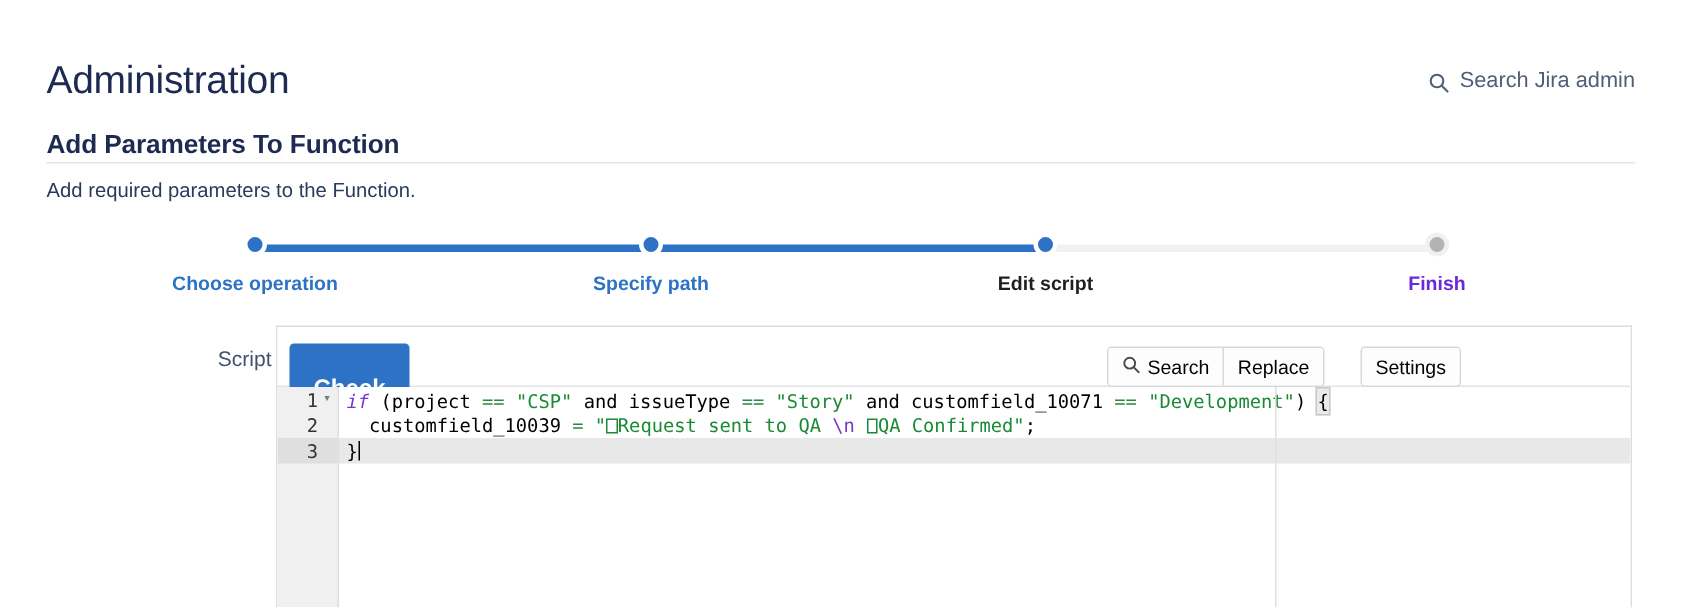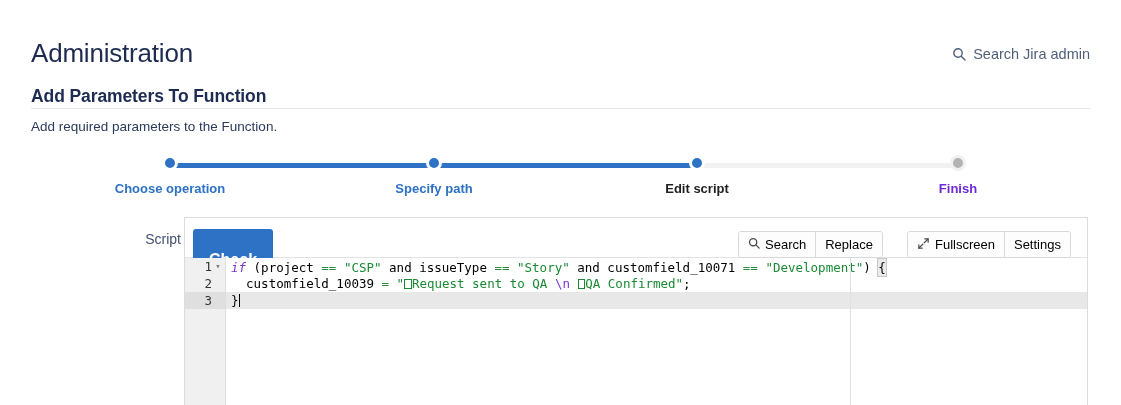--- a/index.html
+++ b/index.html
@@ -13,21 +13,21 @@
   }
 
   
   #page-title{
     position:absolute;left:31px;top:38px;
     font-size:26px;font-weight:400;letter-spacing:-0.2px;
     color:#1d2b52;
   }
   #admin-search{
     position:absolute;right:31px;top:46px;
-    display:flex;align-items:center;gap:7px;
+    display:flex;align-items:flex-end;gap:7px;
     font-size:14.5px;color:#505f79;cursor:pointer;
   }
   #admin-search svg{display:block;}
 
   #section-title{
     position:absolute;left:31px;top:86px;
     font-size:17.5px;font-weight:700;color:#1d2b52;letter-spacing:-0.1px;
   }
   #section-divider{
     position:absolute;left:31px;top:108px;width:1059px;height:1px;
@@ -215,31 +215,20 @@
         </span>
         <span>Search</span>
       </button>
       <button class="tool-btn">
         <span>Replace</span>
       </button>
     </div>
 
     <div class="tool-group" id="group-view">
       <button class="tool-btn">
-        <span>
-          <svg width="13" height="13" viewBox="0 0 14 14" fill="none" stroke="#4a4a4a" stroke-width="1.3">
-            <line x1="2" y1="12" x2="6.2" y2="7.8" stroke-linecap="round"></line>
-            <polyline points="2,8.4 2,12 5.6,12" stroke-linejoin="round" stroke-linecap="round"></polyline>
-            <line x1="12" y1="2" x2="7.8" y2="6.2" stroke-linecap="round"></line>
-            <polyline points="8.4,2 12,2 12,5.6" stroke-linejoin="round" stroke-linecap="round"></polyline>
-          </svg>
-        </span>
-        <span>Fullscreen</span>
-      </button>
-      <button class="tool-btn">
         <span>Settings</span>
       </button>
     </div>
   </div>
 
   <div id="code-area">
     <div id="gutter">
       <div class="gutter-row">
         <span>1</span>
         <span class="fold-arrow">▾</span>

